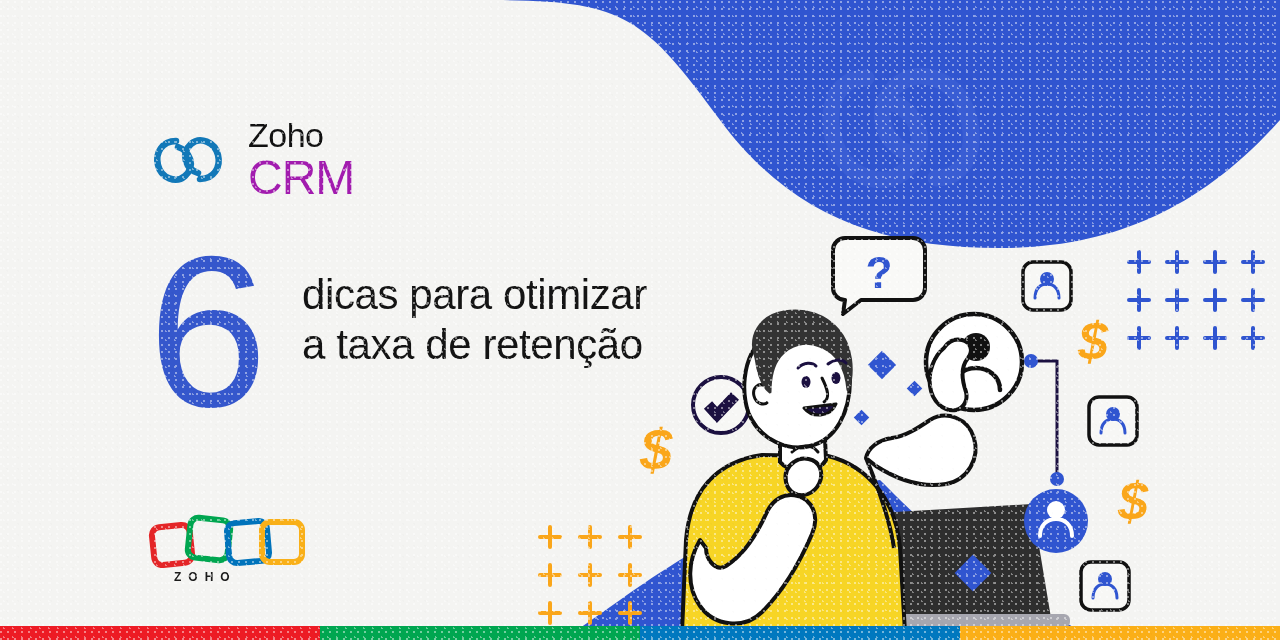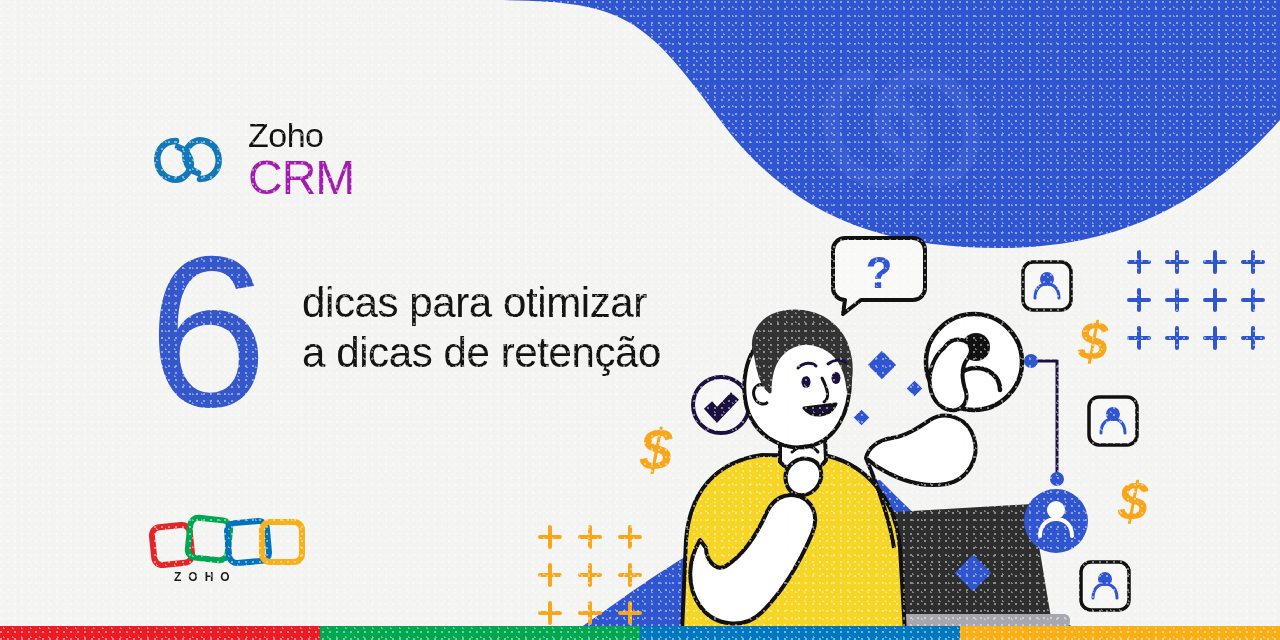--- a/index.html
+++ b/index.html
@@ -57,21 +57,21 @@
   #headline{
     position:absolute;left:148px;top:248px;z-index:20;
     display:flex;align-items:flex-start;
   }
   #big-number{
     font-size:215px;line-height:.78;font-weight:300;color:#3557cc;
     width:140px;
     font-family:"Liberation Sans", sans-serif;
   }
   #headline-lines{
-    margin-left:14px;margin-top:30px;
+    margin-left:14px;margin-top:22px;
     font-size:42px;line-height:1.18;font-weight:500;color:#141414;
     letter-spacing:-.4px;white-space:nowrap;
   }
   #headline-lines div{display:block;}
 
   
   #zoho-footer{
     position:absolute;left:140px;top:506px;z-index:20;
     width:180px;
   }
@@ -294,21 +294,21 @@
     <div id="logo-words">
       <div id="logo-zoho">Zoho</div>
       <div id="logo-crm">CRM</div>
     </div>
   </div>
 
   <div id="headline">
     <div id="big-number">6</div>
     <div id="headline-lines">
       <div>dicas para otimizar</div>
-      <div>a dicas de retenção</div>
+      <div>a taxa de retenção</div>
     </div>
   </div>
 
   <div id="zoho-footer">
     <svg viewBox="0 0 180 62" width="180" height="62">
       <rect x="13" y="20" width="38" height="38" rx="8" fill="none" stroke="#e42527" stroke-width="6" transform="rotate(-6 32 39)"></rect>
       <rect x="49" y="13" width="40" height="40" rx="8" fill="none" stroke="#00a650" stroke-width="6" transform="rotate(6 69 33)"></rect>
       <rect x="88" y="16" width="40" height="40" rx="8" fill="none" stroke="#0073bb" stroke-width="6" transform="rotate(-5 108 36)"></rect>
       <rect x="122" y="16" width="40" height="40" rx="8" fill="none" stroke="#f9b019" stroke-width="6"></rect>
     </svg>

